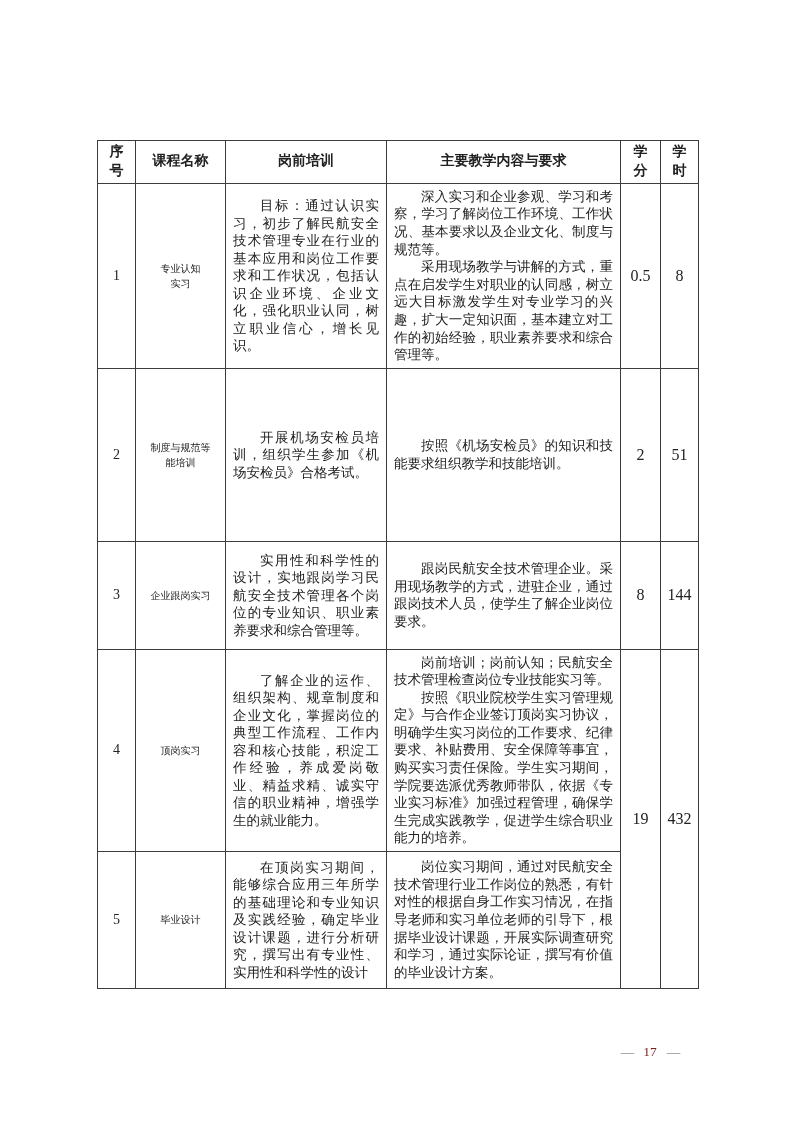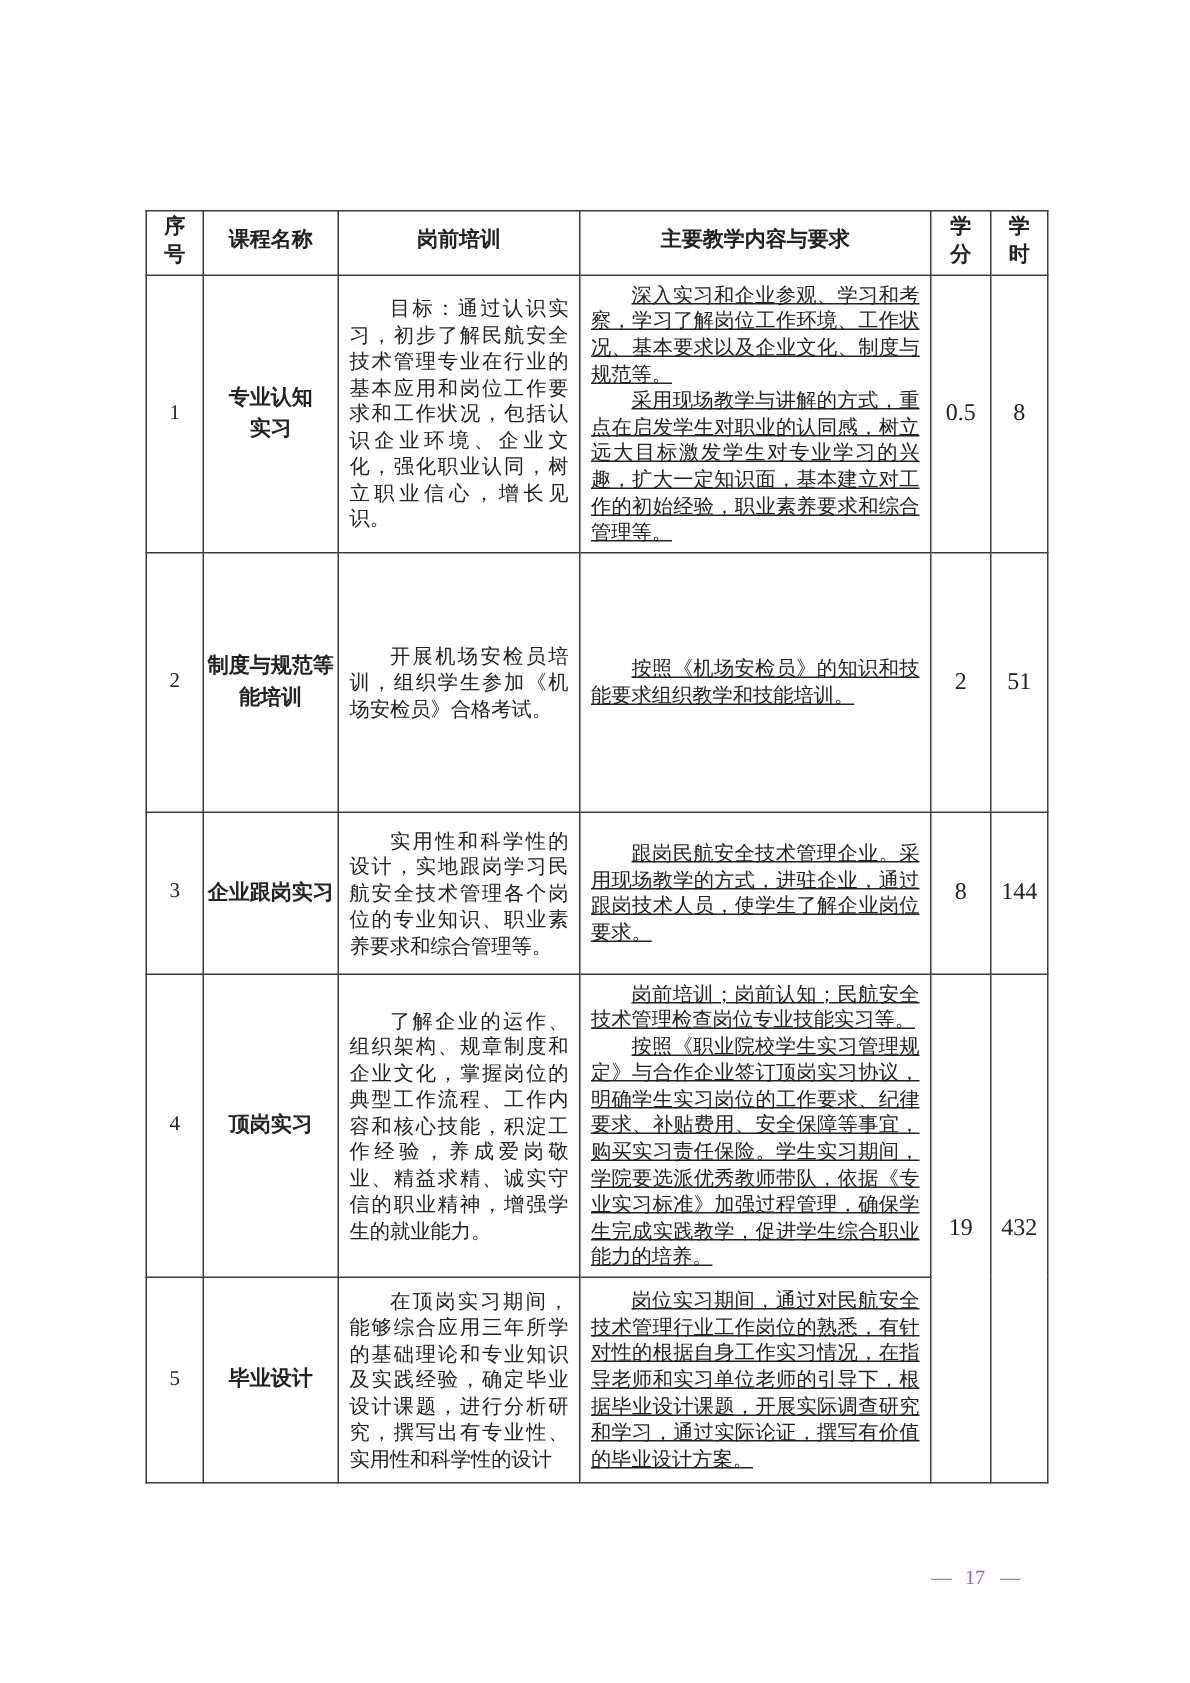--- a/index.html
+++ b/index.html
@@ -32,61 +32,60 @@
     padding:2px 2px;
     white-space:pre-line;
   }
   .cell-no{
     text-align:center;
     font-size:14px;
     padding:1px 2px;
   }
   .cell-name{
     text-align:center;
-    font-size:14px;
-    font-weight:bold;
+    font-size:10px;
+    font-weight:normal;
     line-height:1.5;
     padding:2px 1px;
     white-space:pre-line;
     margin-top:37px;
   }
   .cell-objective{padding:1px 7px;}
   .cell-objective p{
     margin:0;
     font-size:13.5px;
     line-height:17.5px;
     text-align:justify;
     text-indent:2em;
   }
   .cell-content{padding:2px 7px;}
   .cell-content p{
     margin:0;
     font-size:13.5px;
     line-height:17.6px;
     text-align:justify;
     text-indent:2em;
-    text-decoration:underline;
   }
   .cell-credits,.cell-hours{
     text-align:center;
     font-size:16px;
     padding:1px 2px;
   }
   .page-footer{
     position:absolute;
     left:600px;top:1044px;
     width:100px;
     display:flex;
     align-items:center;
     justify-content:center;
     gap:10px;
     font-size:13.5px;
   }
   .page-footer .dash{color:#7a7a7a;letter-spacing:-1px;}
-  .page-footer .num{color:#8b5cf6;}
+  .page-footer .num{color:#7f1d1d;}
 </style>
 </head>
 <body>
 
 <table class="doc-table">
   <colgroup>
     <col style="width:38px">
     <col style="width:90px">
     <col style="width:161px">
     <col style="width:234px">

